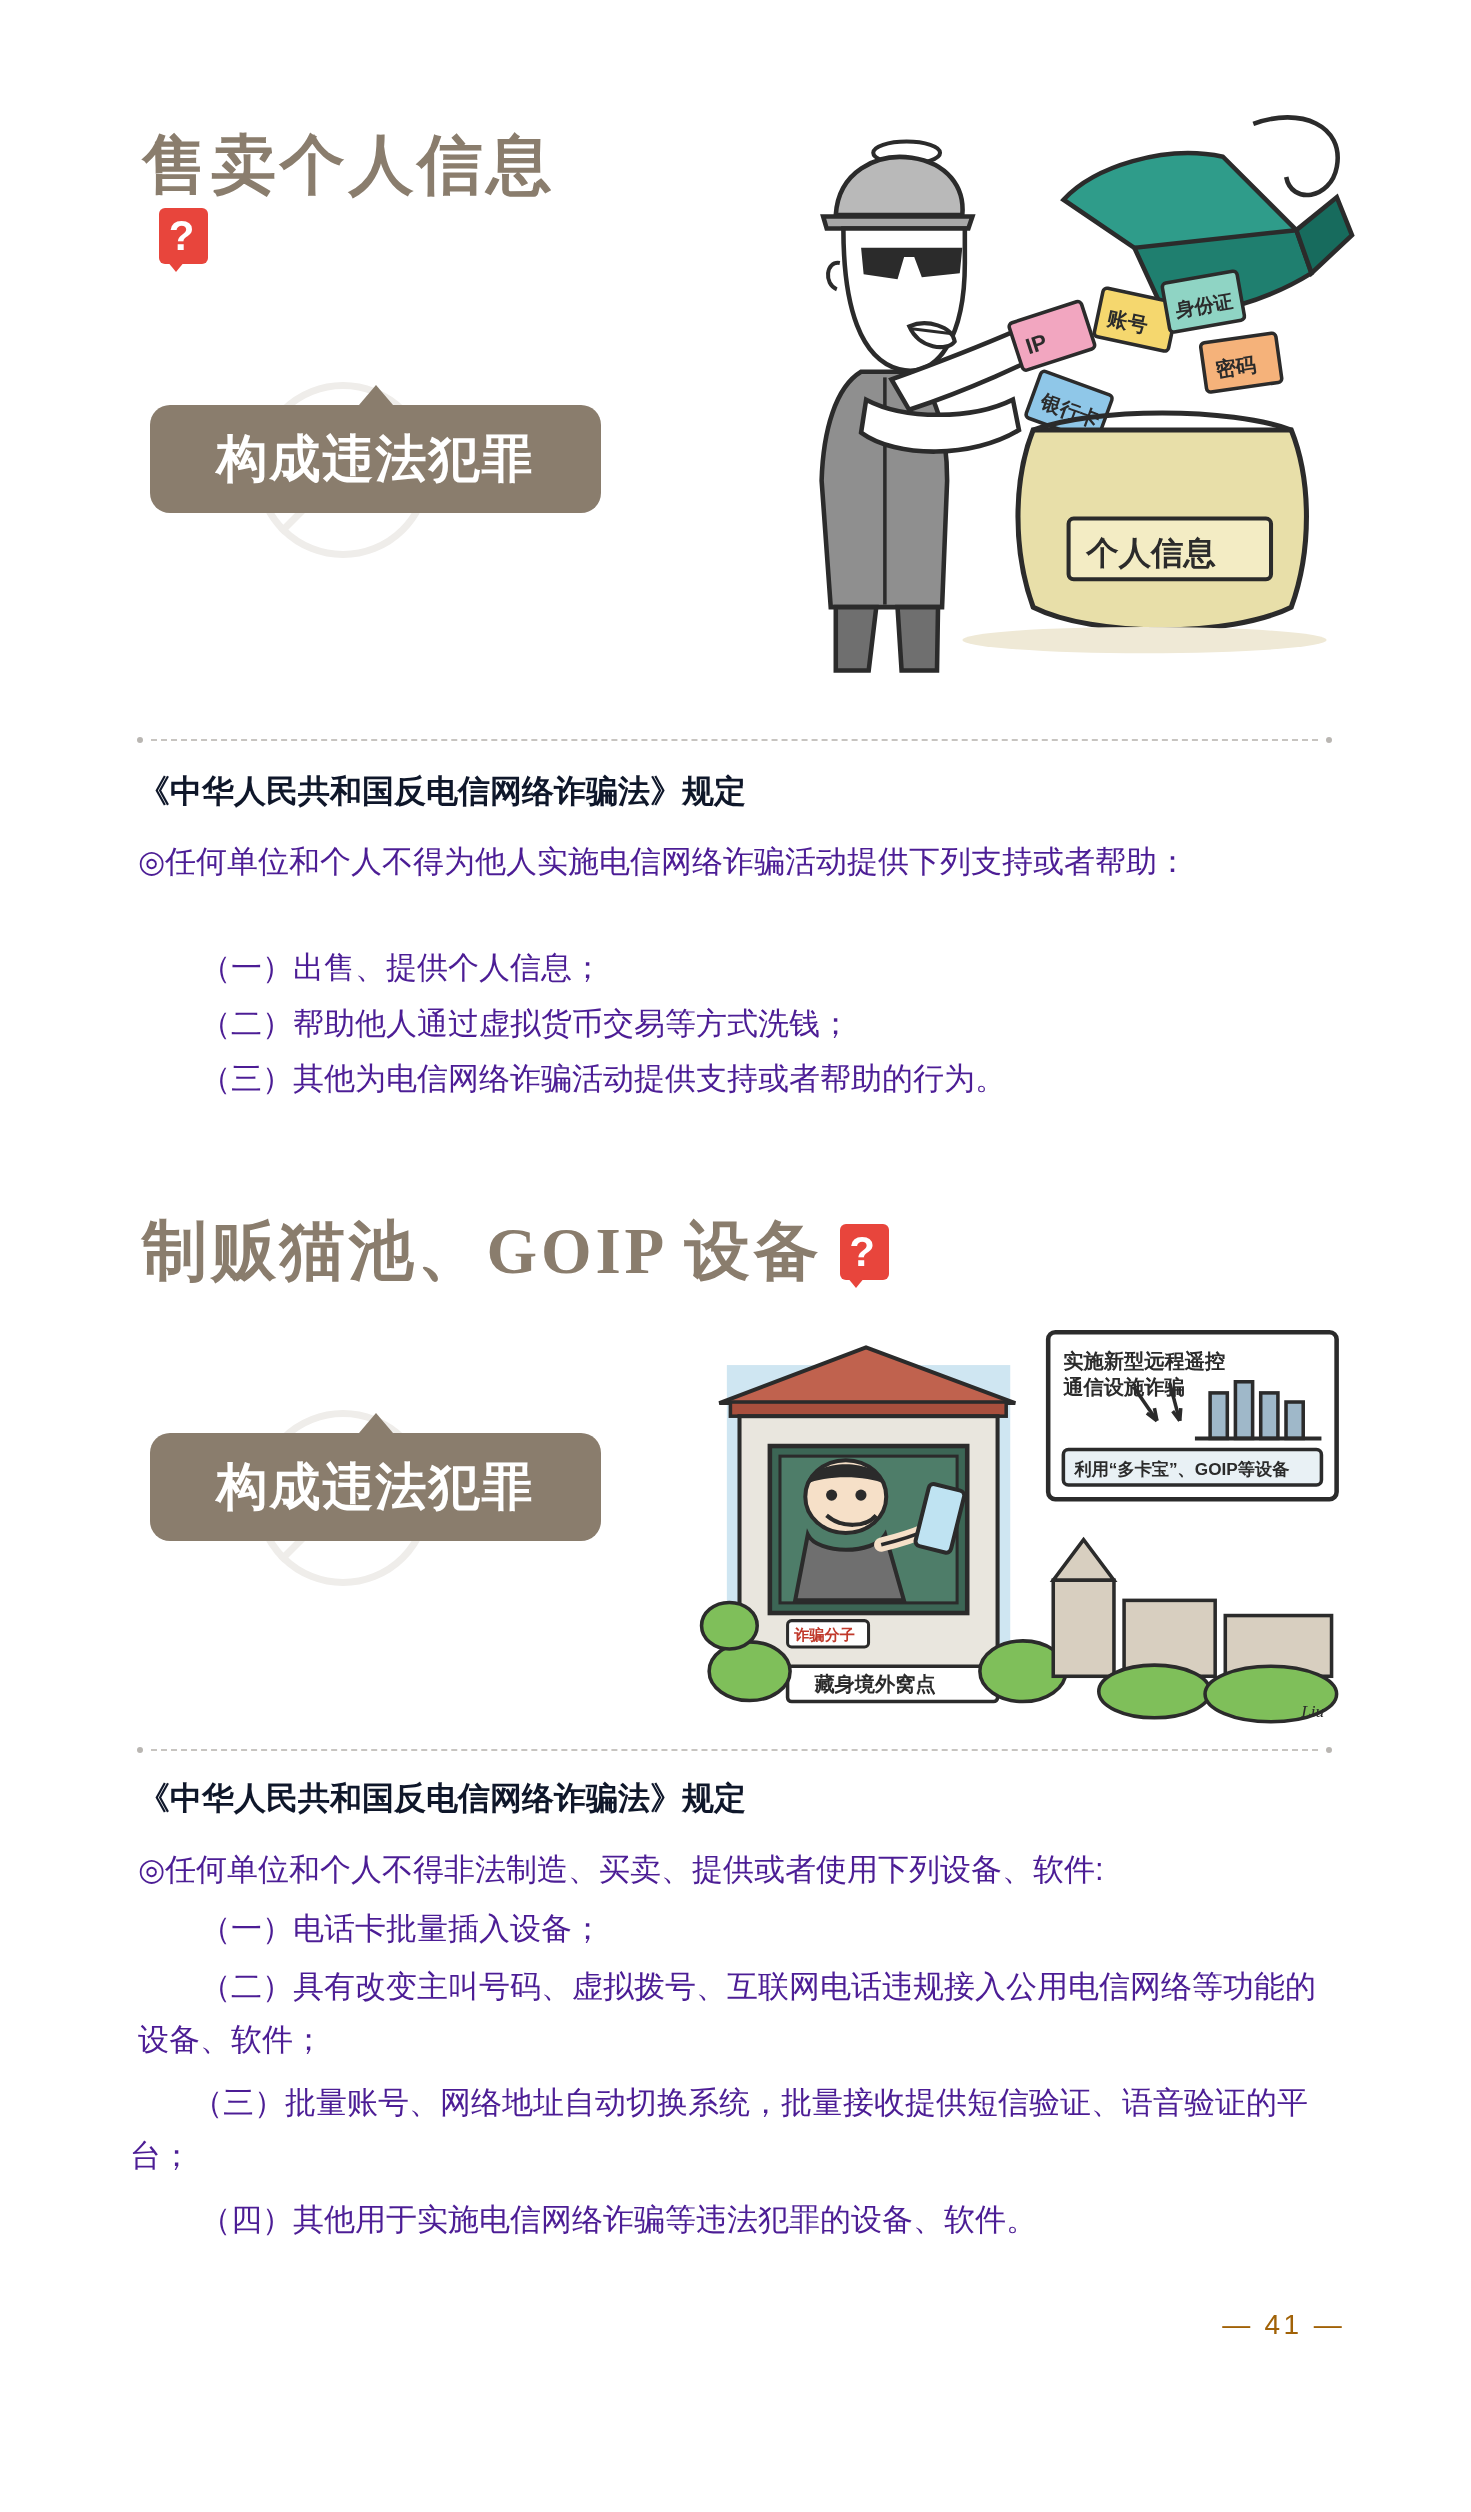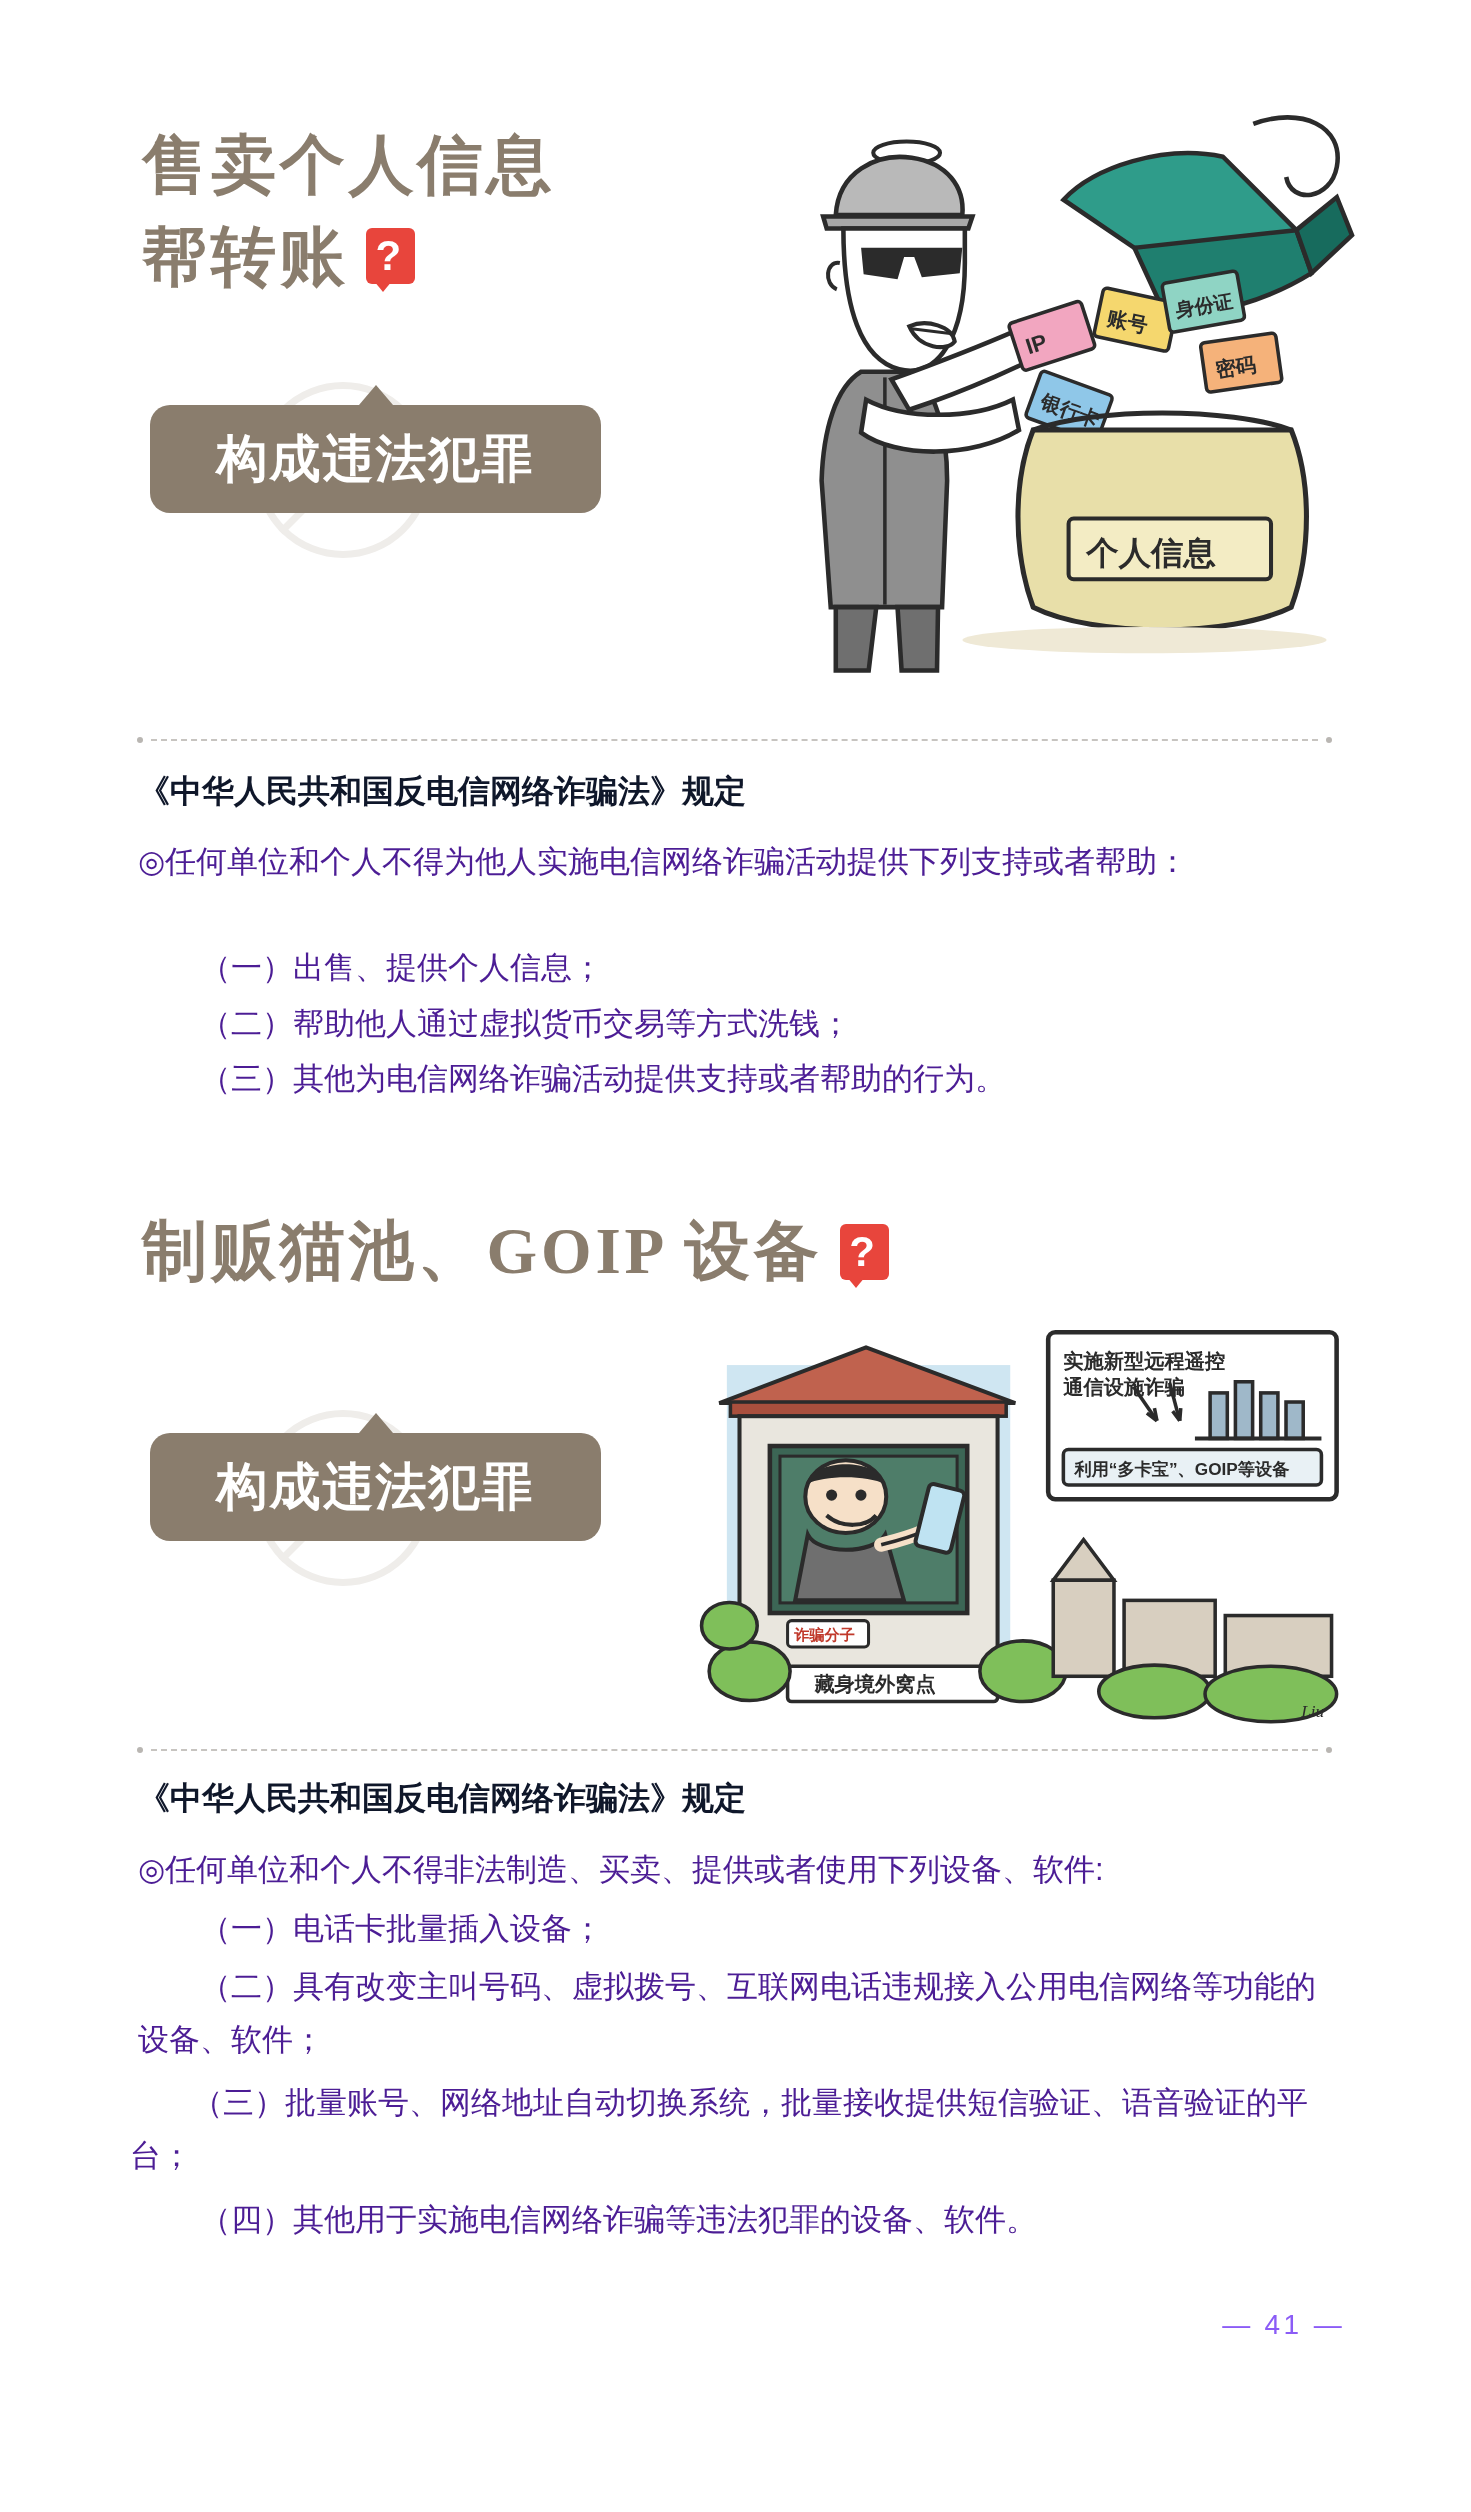--- a/index.html
+++ b/index.html
@@ -138,21 +138,21 @@
   .body-p {
     font-family: "Liberation Sans", "DejaVu Sans", sans-serif;
     color: #4c1d95;
   }
   .indent {
     text-indent: 2em;
   }
   .page-number {
     position: absolute;
     font-family: "Liberation Sans", "DejaVu Sans", sans-serif;
-    color: #8b5cf6;
+    color: #a16207;
   }
 
   
   .illus {
     position: absolute;
     overflow: hidden;
   }
   .illus svg { display: block; }
 </style>
 </head>
@@ -160,21 +160,20 @@
 
 <div class="page">
 
   <div class="section">
 
     <div class="headline" style="position:absolute; left:142px; top:119px; width:668px; font-size:65px; line-height:1.42;">
       <div style="width:100%;">
         <span class="hl-line">售卖个人信息</span>
       </div>
       <div style="width:100%; display:flex; align-items:center;">
-        <span class="hl-line">帮转账</span>
         <span class="qmark" style="width:49px; height:56px; font-size:42px; margin-left:17px; margin-top:-3px;">?</span>
       </div>
     </div>
 
     <div class="plaque-wrap" style="position:absolute; left:150px; top:405px;">
       <div class="ban-circle" style="left:105px; top:-23px; width:176px; height:176px;"></div>
       <div class="plaque-arrow" style="top:-20px; left:50%;"></div>
       <div class="plaque" style="width:451px; height:108px; font-size:51px;">构成违法犯罪</div>
     </div>
 

